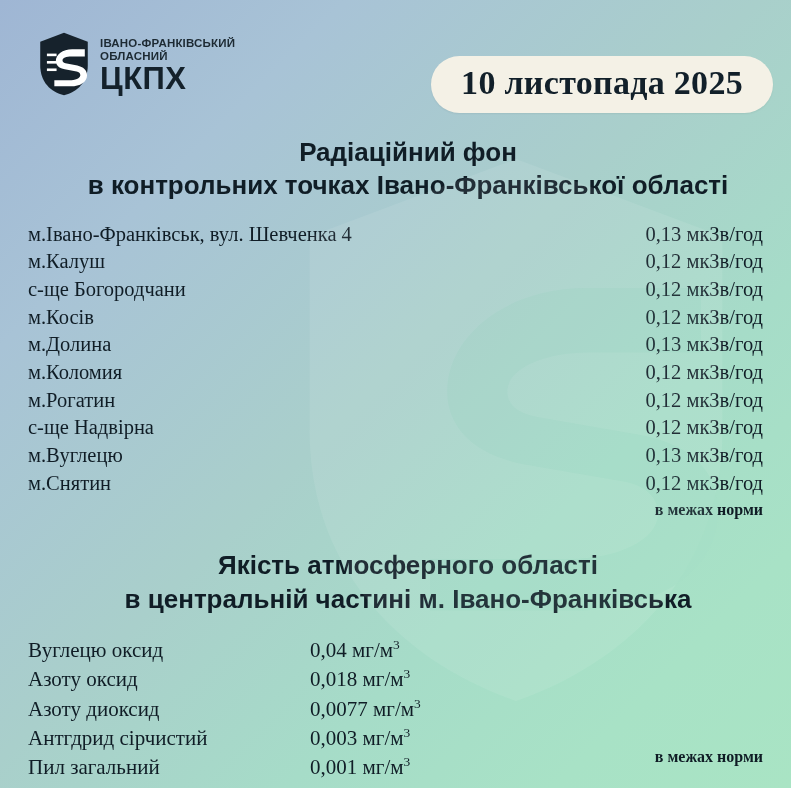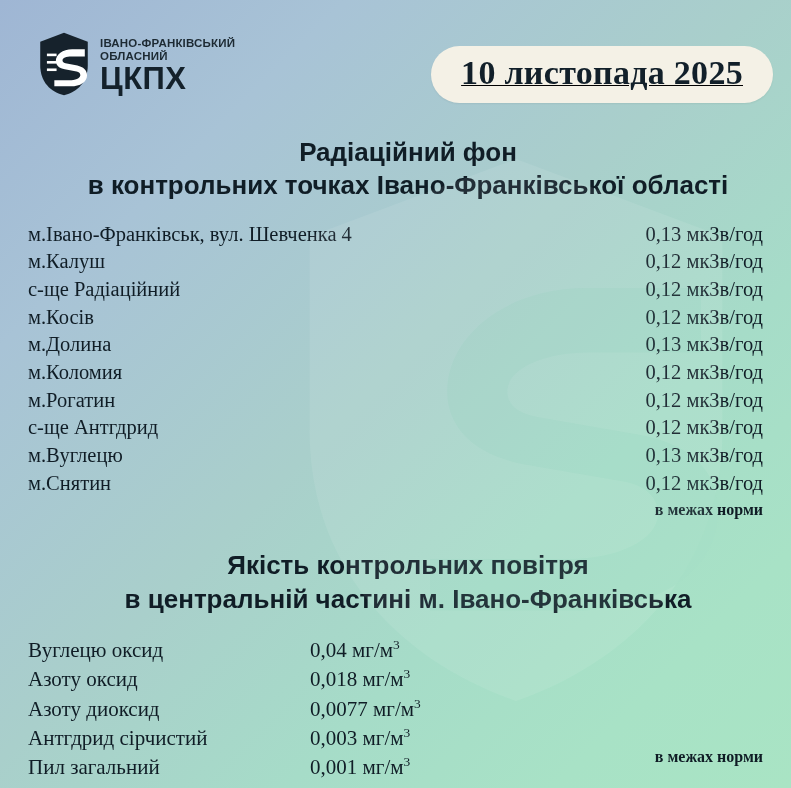--- a/index.html
+++ b/index.html
@@ -67,26 +67,25 @@
     font-weight: bold;
     font-size: 31px;
     color: #14212b;
     line-height: 1.05;
     margin-top: 0;
     letter-spacing: 0.5px;
   }
   .date-pill {
     position: absolute;
     right: 18px;
-    top: 46px;
+    top: 56px;
     background: #f4f1e6;
     border-radius: 34px;
     padding: 8px 30px 11px 30px;
     box-shadow: 0 1px 2px rgba(0,0,0,0.06);
-    text-decoration: underline;
   }
   .date-pill span {
     font-family: "Liberation Serif", serif;
     font-weight: bold;
     font-size: 34px;
     color: #12202a;
     letter-spacing: 0.3px;
   }
 
   
@@ -202,56 +201,56 @@
   <div class="rad-table" id="rad-table">
       <div class="rad-row">
         <div class="rad-place">м.Івано-Франківськ, вул. Шевченка 4</div>
         <div class="rad-value">0,13 мкЗв/год</div>
       </div>
       <div class="rad-row">
         <div class="rad-place">м.Калуш</div>
         <div class="rad-value">0,12 мкЗв/год</div>
       </div>
       <div class="rad-row">
-        <div class="rad-place">с-ще Радіаційний</div>
+        <div class="rad-place">с-ще Богородчани</div>
         <div class="rad-value">0,12 мкЗв/год</div>
       </div>
       <div class="rad-row">
         <div class="rad-place">м.Косів</div>
         <div class="rad-value">0,12 мкЗв/год</div>
       </div>
       <div class="rad-row">
         <div class="rad-place">м.Долина</div>
         <div class="rad-value">0,13 мкЗв/год</div>
       </div>
       <div class="rad-row">
         <div class="rad-place">м.Коломия</div>
         <div class="rad-value">0,12 мкЗв/год</div>
       </div>
       <div class="rad-row">
         <div class="rad-place">м.Рогатин</div>
         <div class="rad-value">0,12 мкЗв/год</div>
       </div>
       <div class="rad-row">
-        <div class="rad-place">с-ще Антгдрид</div>
+        <div class="rad-place">с-ще Надвірна</div>
         <div class="rad-value">0,12 мкЗв/год</div>
       </div>
       <div class="rad-row">
         <div class="rad-place">м.Вуглецю</div>
         <div class="rad-value">0,13 мкЗв/год</div>
       </div>
       <div class="rad-row">
         <div class="rad-place">м.Снятин</div>
         <div class="rad-value">0,12 мкЗв/год</div>
       </div>
     </div>
   <div class="norm-note">в межах норми</div>
 
   <div class="section-title title-air">
-    <div>Якість контрольних повітря</div>
+    <div>Якість атмосферного області</div>
     <div>в центральній частині м. Івано-Франківська</div>
   </div>
 
   <div class="air-table" id="air-table">
       <div class="air-row">
         <div class="air-name">Вуглецю оксид</div>
         <div class="air-value"><span>0,04</span><span> мг/м<sup>3</sup></span></div>
       </div>
       <div class="air-row">
         <div class="air-name">Азоту оксид</div>

